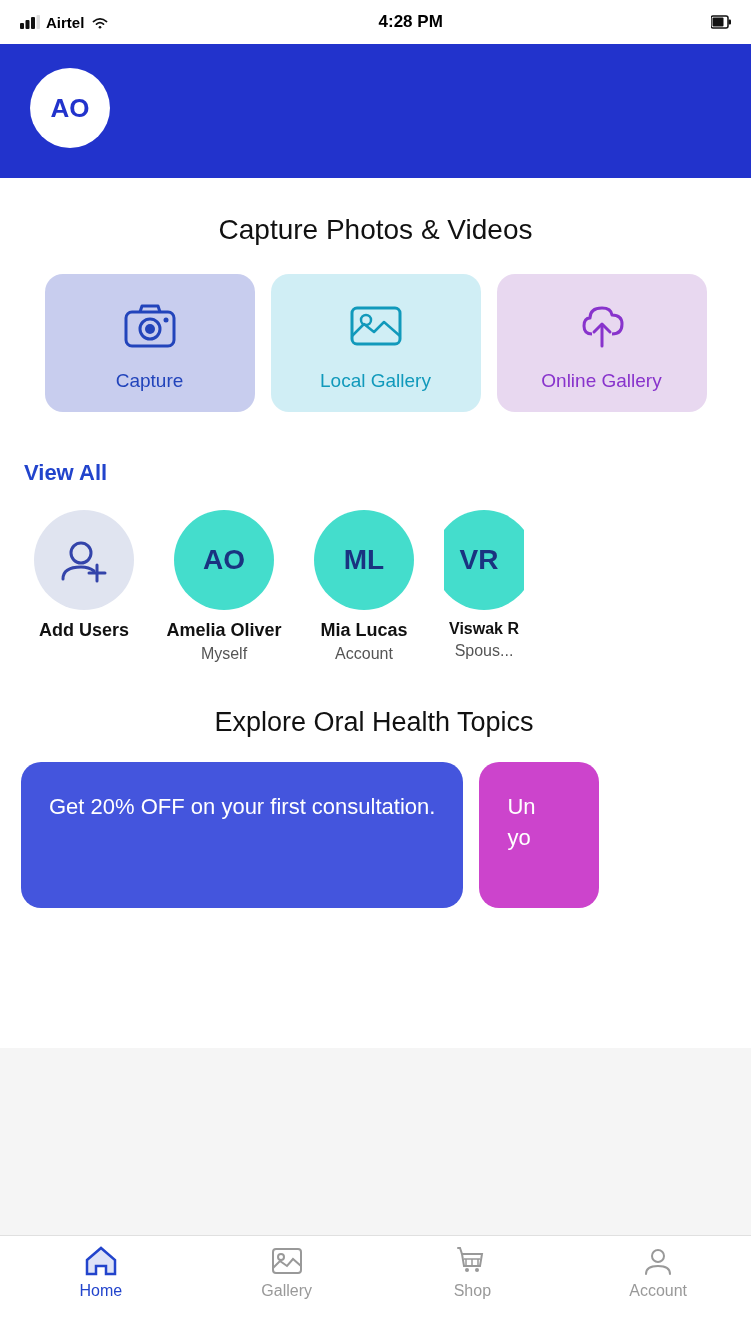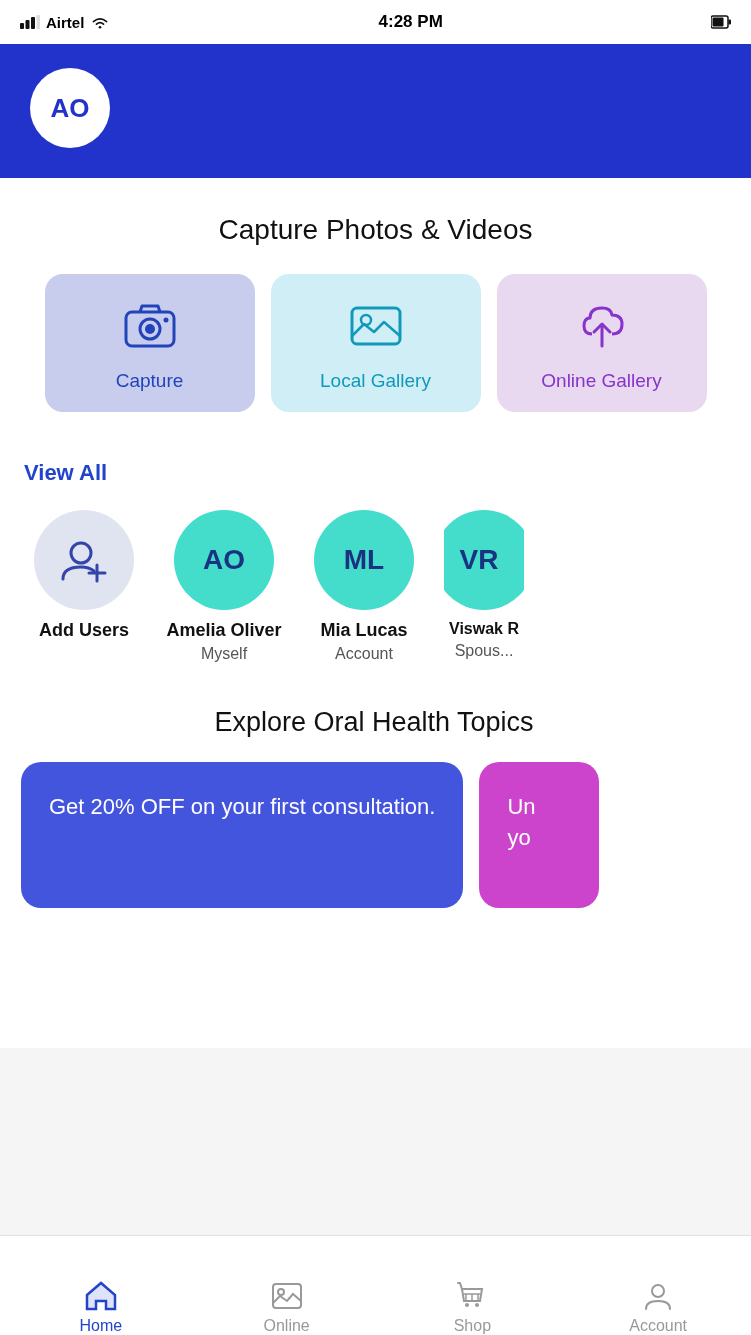--- a/index.html
+++ b/index.html
@@ -211,21 +211,21 @@
     
     .bottom-nav {
       position: fixed;
       bottom: 0;
       left: 0;
       width: 751px;
       height: 100px;
       background: white;
       border-top: 1px solid #e0e0e0;
       display: flex;
-      align-items: flex-end;
+      align-items: flex-start;
       justify-content: space-around;
       padding-left: 8px;
     }
     .nav-item {
       display: flex;
       flex-direction: column;
       align-items: center;
       gap: 6px;
       cursor: pointer;
       flex: 1;
@@ -376,21 +376,21 @@
     </svg>
     <span class="nav-label active">Home</span>
   </div>
 
   <div class="nav-item">
     <svg width="32" height="30" viewBox="0 0 32 30">
       <rect x="2" y="3" width="28" height="24" rx="3" stroke="#999" stroke-width="2" fill="none"></rect>
       <circle cx="10" cy="11" r="3" stroke="#999" stroke-width="2" fill="none"></circle>
       <path d="M2 22 L9 15 L16 20 L22 13 L30 20" stroke="#999" stroke-width="2" fill="none"></path>
     </svg>
-    <span class="nav-label">Online</span>
+    <span class="nav-label">Gallery</span>
   </div>
 
   <div class="nav-item">
     <svg width="32" height="30" viewBox="0 0 32 30">
       <path d="M6 8 L4 2 L2 2" stroke="#999" stroke-width="2" fill="none" stroke-linecap="round"></path>
       <path d="M6 8 L8 20 L24 20 L26 8 Z" stroke="#999" stroke-width="2" fill="none"></path>
       <line x1="10" y1="13" x2="10" y2="20" stroke="#999" stroke-width="1.5"></line>
       <line x1="16" y1="13" x2="16" y2="20" stroke="#999" stroke-width="1.5"></line>
       <line x1="22" y1="13" x2="22" y2="20" stroke="#999" stroke-width="1.5"></line>
       <line x1="8" y1="13" x2="24" y2="13" stroke="#999" stroke-width="1.5"></line>

